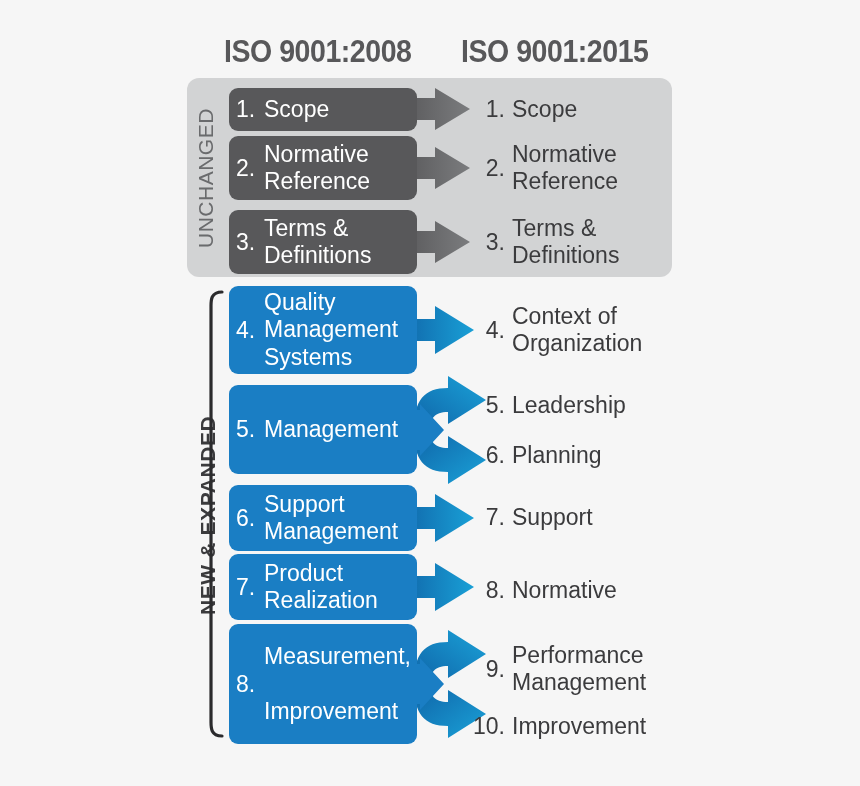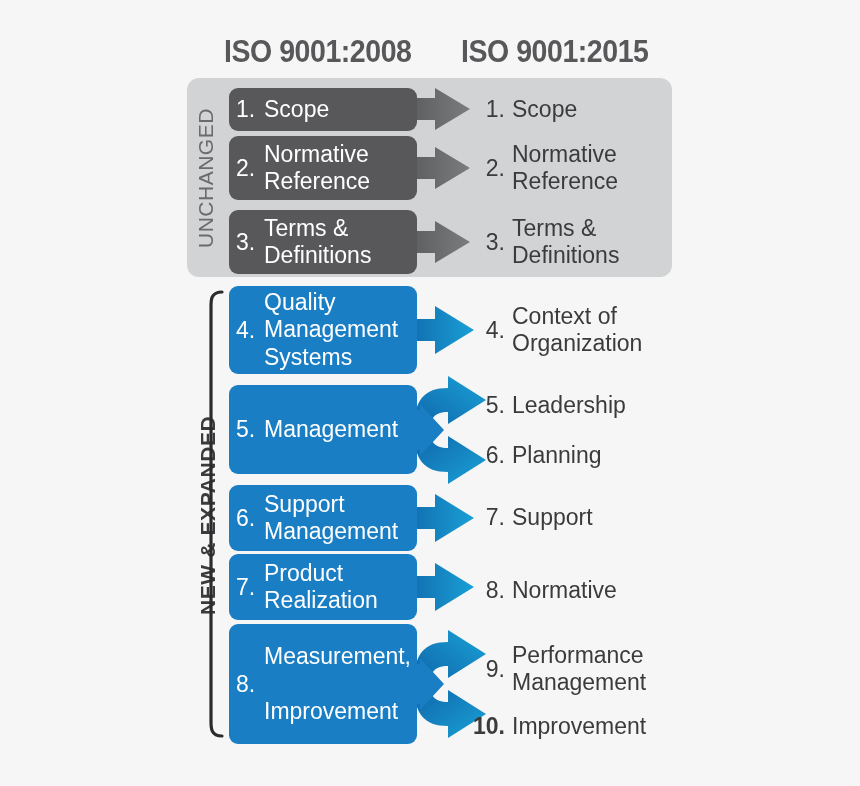--- a/index.html
+++ b/index.html
@@ -355,19 +355,19 @@
 
   <div class="right-item" style="top:642px;">
     <span class="right-num w1">9.</span>
     <span class="right-text">
       <span>Performance</span><br>
       <span>Management</span>
     </span>
   </div>
 
   <div class="right-item" style="top:713px; left:472px; width:250px;">
-    <span class="right-num w2" style="width:33px;font-weight:bold;">10.</span>
+    <span class="right-num w2" style="width:33px;">10.</span>
     <span class="right-text">
       <span>Improvement</span>
     </span>
   </div>
 
 </div>
 
 </body></html>

